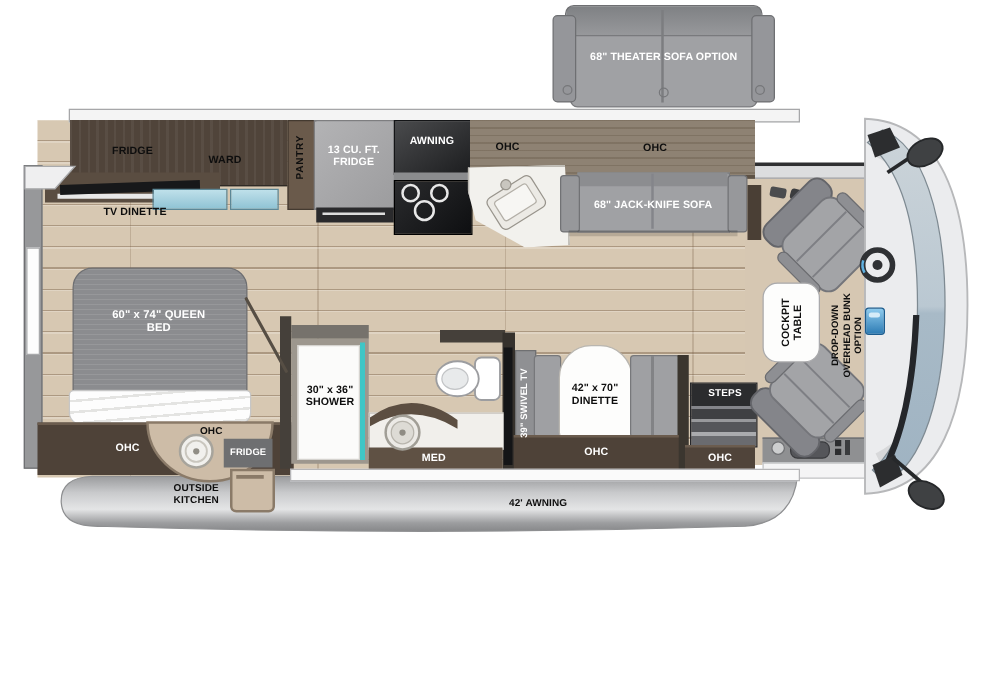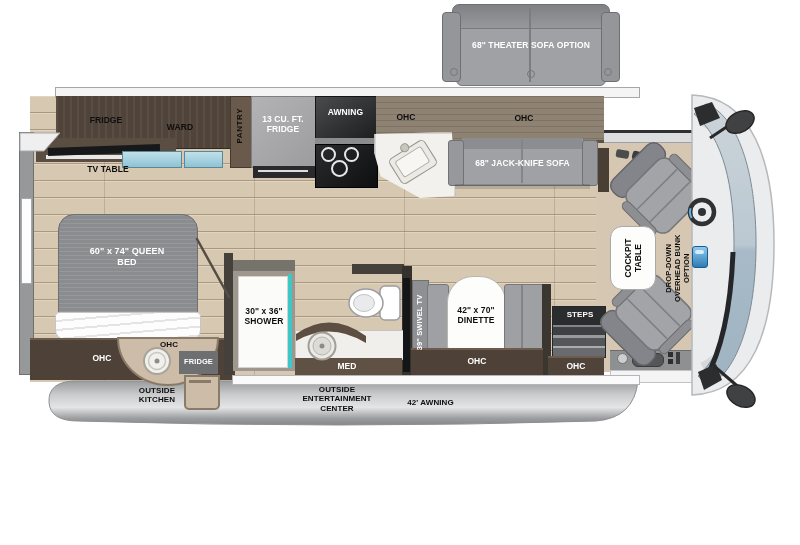--- a/index.html
+++ b/index.html
@@ -239,30 +239,29 @@
 
   <div class="lbl lw" style="left:446px;top:40px;width:170px">68" THEATER SOFA OPTION</div>
   <div class="lbl" style="left:64px;top:115px;width:84px">FRIDGE</div>
   <div class="lbl" style="left:146px;top:122px;width:68px">WARD</div>
   <div class="lbl sm" style="left:211px;top:121px;width:58px;transform:rotate(-90deg);letter-spacing:.6px">PANTRY</div>
   <div class="lbl lw" style="left:253px;top:114px;width:60px">13 CU. FT. FRIDGE</div>
   <div class="lbl lw" style="left:318px;top:107px;width:55px">AWNING</div>
   <div class="lbl" style="left:386px;top:112px;width:40px">OHC</div>
   <div class="lbl" style="left:504px;top:113px;width:40px">OHC</div>
   <div class="lbl lw" style="left:455px;top:158px;width:135px">68" JACK-KNIFE SOFA</div>
-  <div class="lbl" style="left:58px;top:164px;width:100px">TV TABLE</div>
+  <div class="lbl" style="left:58px;top:164px;width:100px">TV DINETTE</div>
   <div class="lbl lw" style="left:87px;top:246px;width:80px;font-size:9px">60" x 74" QUEEN BED</div>
   <div class="lbl lw" style="left:62px;top:353px;width:80px">OHC</div>
   <div class="lbl sm" style="left:148px;top:340px;width:42px">OHC</div>
   <div class="lbl lw xs" style="left:179px;top:358px;width:39px">FRIDGE</div>
   <div class="lbl sm" style="left:127px;top:386px;width:60px">OUTSIDE KITCHEN</div>
   <div class="lbl" style="left:236px;top:306px;width:56px">30" x 36" SHOWER</div>
   <div class="lbl lw" style="left:327px;top:361px;width:40px">MED</div>
   <div class="lbl lw xs" style="left:384px;top:318px;width:72px;transform:rotate(-90deg)">39" SWIVEL TV</div>
   <div class="lbl" style="left:450px;top:305px;width:52px">42" x 70" DINETTE</div>
   <div class="lbl lw" style="left:457px;top:356px;width:40px">OHC</div>
   <div class="lbl lw sm" style="left:552px;top:310px;width:56px">STEPS</div>
   <div class="lbl lw" style="left:556px;top:361px;width:40px">OHC</div>
-  <div class="lbl sm" style="left:292px;top:385px;width:90px">OUTSIDE ENTERTAINMENT CENTER</div>
   <div class="lbl sm" style="left:388px;top:398px;width:85px">42' AWNING</div>
   <div class="lbl xs" style="left:642px;top:255px;width:72px;transform:rotate(-90deg)">DROP-DOWN OVERHEAD BUNK OPTION</div>
 
 </div>
 
 </body></html>

